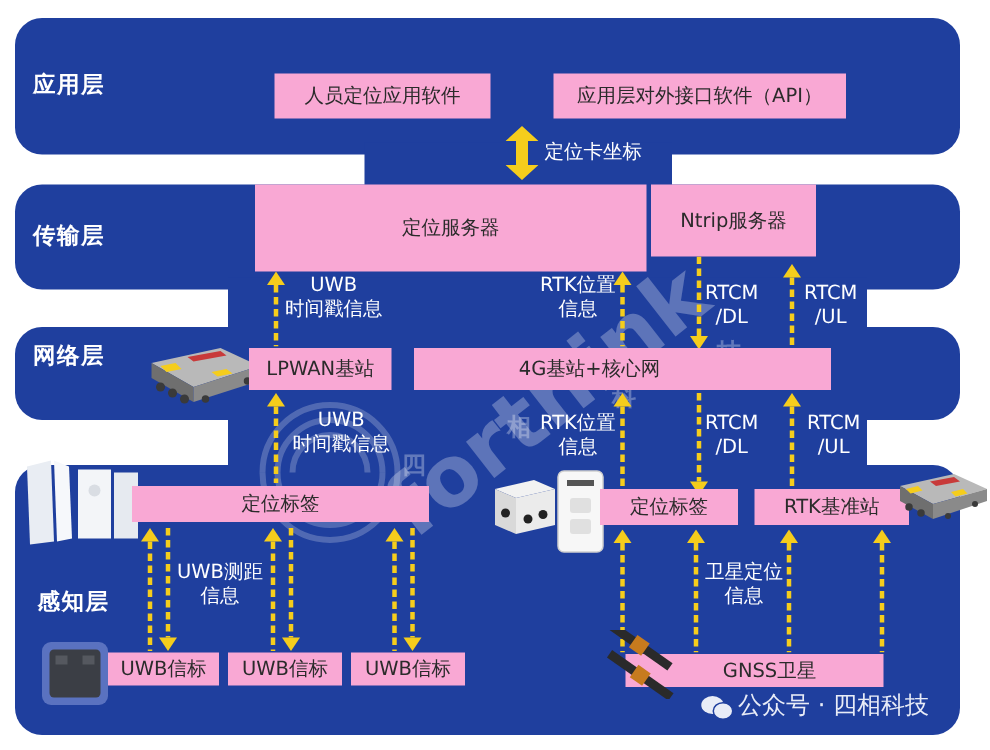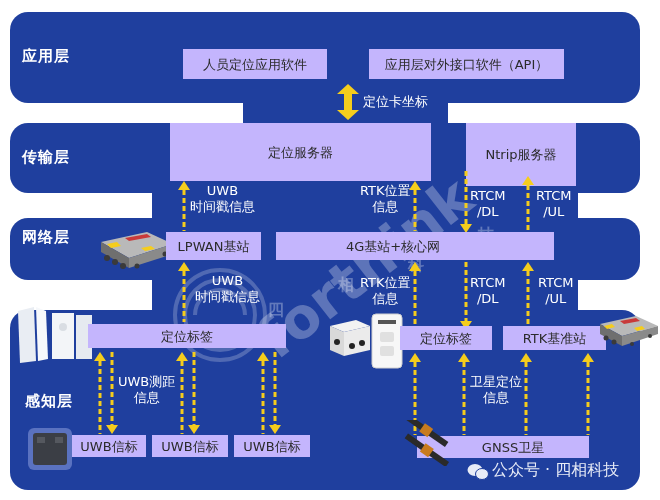--- a/index.html
+++ b/index.html
@@ -1,21 +1,21 @@
 <!DOCTYPE html>
 <html><head>
 <meta charset="utf-8">
 <style>
   html, body { margin:0; padding:0; background:#ffffff; }
   body { width:660px; height:500px; position:relative; overflow:hidden;
          font-family:"DejaVu Sans","Liberation Sans",sans-serif; }
   .blue { position:absolute; background:#1f3f9e; }
   .layer { border-radius:18px; }
   .layer-label { position:absolute; color:#ffffff; font-weight:bold; font-size:15px; letter-spacing:1px; }
-  .box { position:absolute; background:#c4b5fd; color:#2b2b2b; font-size:13px;
+  .box { position:absolute; background:#f9a8d4; color:#2b2b2b; font-size:13px;
          display:flex; align-items:center; justify-content:center; text-align:center;
          box-sizing:border-box; line-height:17px; }
   .note { position:absolute; color:#ffffff; font-size:13px; line-height:16px; text-align:center; white-space:nowrap; }
   .arrow { position:absolute; width:14px; }
   .arrow svg { display:block; }
   .device { position:absolute; }
   .watermark { position:absolute; color:rgba(255,255,255,0.28); font-weight:bold; font-size:56px;
                transform:rotate(-38deg); transform-origin:left top; white-space:nowrap; }
   .wm-small { position:absolute; color:rgba(255,255,255,0.3); font-weight:bold; font-size:16px; }
   .footer { position:absolute; color:#e8ecf7; font-size:16px; white-space:nowrap; }
@@ -59,21 +59,21 @@
 <div class="arrow" style="left:337px;top:84px;width:22px;">
   <svg width="22" height="36" viewBox="0 0 22 36">
       <path d="M11 0 L22 10 L15 10 L15 26 L22 26 L11 36 L0 26 L7 26 L7 10 L0 10 Z" fill="#f5cd1c"></path>
     </svg>
 </div>
 <div class="note" style="left:363px;top:94px;font-size:13px;">定位卡坐标</div>
 
 <div class="box" style="left:170px;top:123px;width:261px;height:58px;flex-direction:column;">
   <span>定位服务器</span>
 </div>
-<div class="box" style="left:466px;top:123px;width:110px;height:63px;">Ntrip服务器</div>
+<div class="box" style="left:434px;top:123px;width:110px;height:48px;">Ntrip服务器</div>
 
 <div class="arrow" style="left:177px;top:181px;">
   <svg width="14" height="50" viewBox="0 0 14 50">
       <path d="M7 0 L13 9 L1 9 Z" fill="#f5cd1c"></path>
       <line x1="7" y1="9" x2="7" y2="50" stroke="#f5cd1c" stroke-width="3" stroke-dasharray="5,3"></line>
     </svg>
 </div>
 <div class="note" style="left:190px;top:183px;">
   <div>UWB</div>
   <div>时间戳信息</div>

